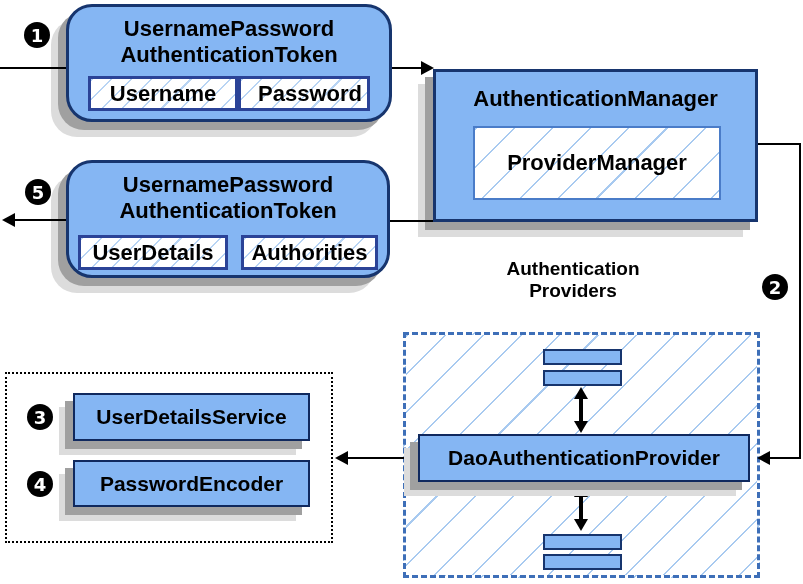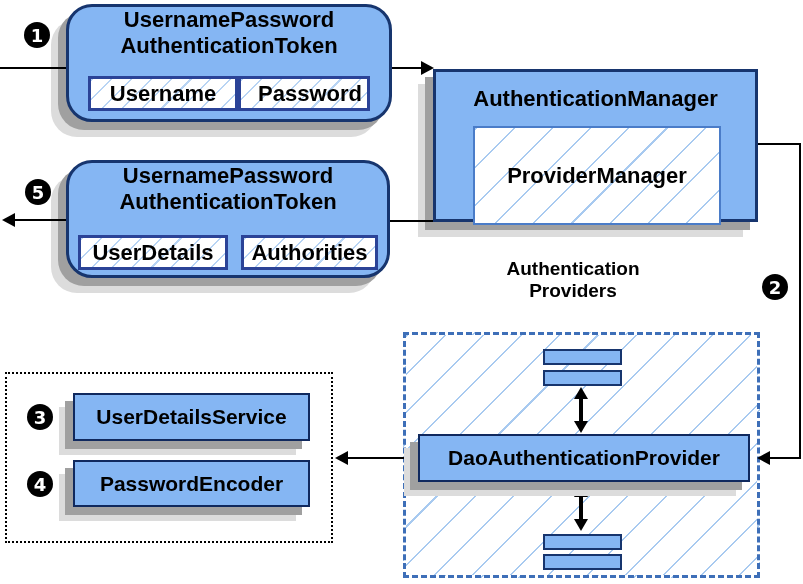--- a/index.html
+++ b/index.html
@@ -14,21 +14,21 @@
   .tri-right{border-top:7px solid transparent;border-bottom:7px solid transparent;border-left:13px solid #000;}
   .tri-left{border-top:7px solid transparent;border-bottom:7px solid transparent;border-right:13px solid #000;}
   .tri-up{border-left:7px solid transparent;border-right:7px solid transparent;border-bottom:12px solid #000;}
   .tri-down{border-left:7px solid transparent;border-right:7px solid transparent;border-top:12px solid #000;}
   
   .blue-node{
     position:absolute;background:#85b6f3;border:3px solid #17356e;box-sizing:border-box;z-index:2;
     box-shadow:-8px 8px 0 0 #a0a0a0,-15px 15px 0 0 #dcdcdc;
   }
   .rounded{border-radius:26px;}
-  .node-title{text-align:center;font-size:22px;line-height:26px;}
+  .node-title{text-align:center;font-size:22px;line-height:26px;padding-top:9px;}
   .fields{position:absolute;left:0;right:0;display:flex;justify-content:center;}
   .field{
     background:#fff;border:3px solid #2b4397;box-sizing:border-box;height:35px;
     display:flex;align-items:center;justify-content:center;font-size:22px;white-space:nowrap;
     background-image:repeating-linear-gradient(135deg,#b8d4f4 0,#b8d4f4 1.5px,transparent 1.5px,transparent 14px);
     padding:0 10px;
   }
   .hatch-big{
     background-color:#fff;
     background-image:repeating-linear-gradient(135deg,#a8caf0 0,#a8caf0 1.5px,transparent 1.5px,transparent 27px);
@@ -104,21 +104,21 @@
       <div>AuthenticationToken</div>
     </div>
     <div class="fields" style="top:69px;">
       <div class="field" style="width:150px;">Username</div>
       <div class="field" style="width:132px;padding-left:22px;">Password</div>
     </div>
   </div>
 
   <div class="blue-node" style="left:433px;top:69px;width:325px;height:153px;">
     <div class="node-title" style="padding-top:14px;">AuthenticationManager</div>
-    <div class="inner-plain hatch-big" style="left:37px;top:54px;width:248px;height:99px;">ProviderManager</div>
+    <div class="inner-plain hatch-big" style="left:37px;top:54px;width:248px;height:74px;">ProviderManager</div>
   </div>
 
   <div class="blue-node rounded" style="left:66px;top:160px;width:324px;height:118px;">
     <div class="node-title">
       <div>UsernamePassword</div>
       <div>AuthenticationToken</div>
     </div>
     <div class="fields" style="top:72px;gap:13px;">
       <div class="field" style="width:150px;">UserDetails</div>
       <div class="field" style="width:137px;">Authorities</div>

